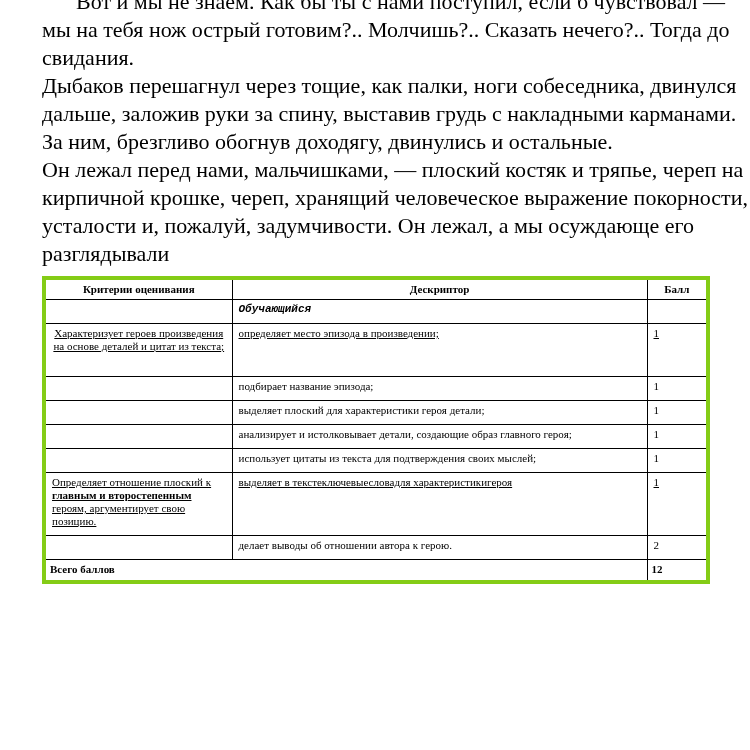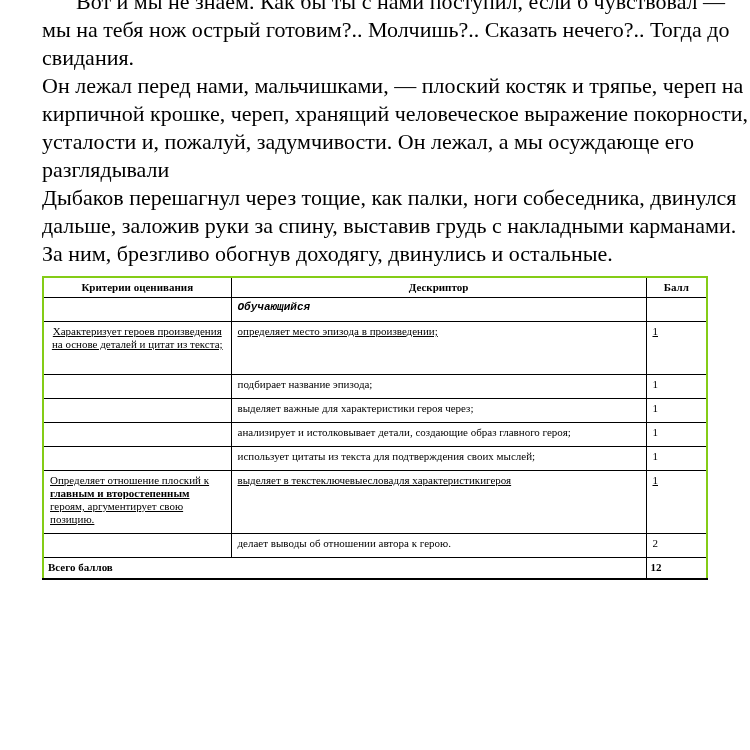--- a/index.html
+++ b/index.html
@@ -30,21 +30,21 @@
   }
   
   table.assess {
     margin: 8px 0 0 42px;
     width: 664px;
     border-collapse: collapse;
     table-layout: fixed;
     font-family: "Liberation Serif", serif;
     font-size: 11px;
     line-height: 13px;
-    border: 2px solid #84cc16;
+    border: 4px solid #84cc16;
     padding-left: 18px;
   }
   table.assess th,
   table.assess td {
     border: 1px solid #000;
     vertical-align: top;
     padding: 3px 6px 7px 6px;
     overflow: hidden;
   }
   table.assess th {
@@ -84,22 +84,22 @@
     border-bottom: 2px solid #000;
     font-weight: bold;
     padding: 3px 6px 4px 4px;
   }
 </style>
 </head>
 <body>
 
 <div class="passage">
   <p class="indented">Вот и мы не знаем. Как бы ты с нами поступил, если б чувствовал — мы на тебя нож острый готовим?.. Молчишь?.. Сказать нечего?.. Тогда до свидания.</p>
+  <p>Дыбаков перешагнул через тощие, как палки, ноги собеседника, двинулся дальше, заложив руки за спину, выставив грудь с накладными карманами. За ним, брезгливо обогнув доходягу, двинулись и остальные.</p>
   <p>Он лежал перед нами, мальчишками, — плоский костяк и тряпье, череп на кирпичной крошке, череп, хранящий человеческое выражение покорности, усталости и, пожалуй, задумчивости. Он лежал, а мы осуждающе его разглядывали</p>
-  <p>Дыбаков перешагнул через тощие, как палки, ноги собеседника, двинулся дальше, заложив руки за спину, выставив грудь с накладными карманами. За ним, брезгливо обогнув доходягу, двинулись и остальные.</p>
 </div>
 
 <table class="assess">
   <colgroup>
     <col style="width:188px">
     <col style="width:415px">
     <col style="width:61px">
   </colgroup>
   <tbody>
       <tr>
@@ -117,21 +117,21 @@
     <td class="descriptor">определяет место эпизода в произведении;</td>
     <td class="score">1</td>
   </tr>
   <tr>
     <td class="criteria-center"></td>
     <td class="descriptor">подбирает название эпизода;</td>
     <td class="score">1</td>
   </tr>
   <tr>
     <td class="criteria-center"></td>
-    <td class="descriptor">выделяет важные для характеристики героя через;</td>
+    <td class="descriptor">выделяет плоский для характеристики героя детали;</td>
     <td class="score">1</td>
   </tr>
   <tr>
     <td class="criteria-center"></td>
     <td class="descriptor">анализирует и истолковывает детали, создающие образ главного героя;</td>
     <td class="score">1</td>
   </tr>
   <tr>
     <td class="criteria-center"></td>
     <td class="descriptor">использует цитаты из текста для подтверждения своих мыслей;</td>

